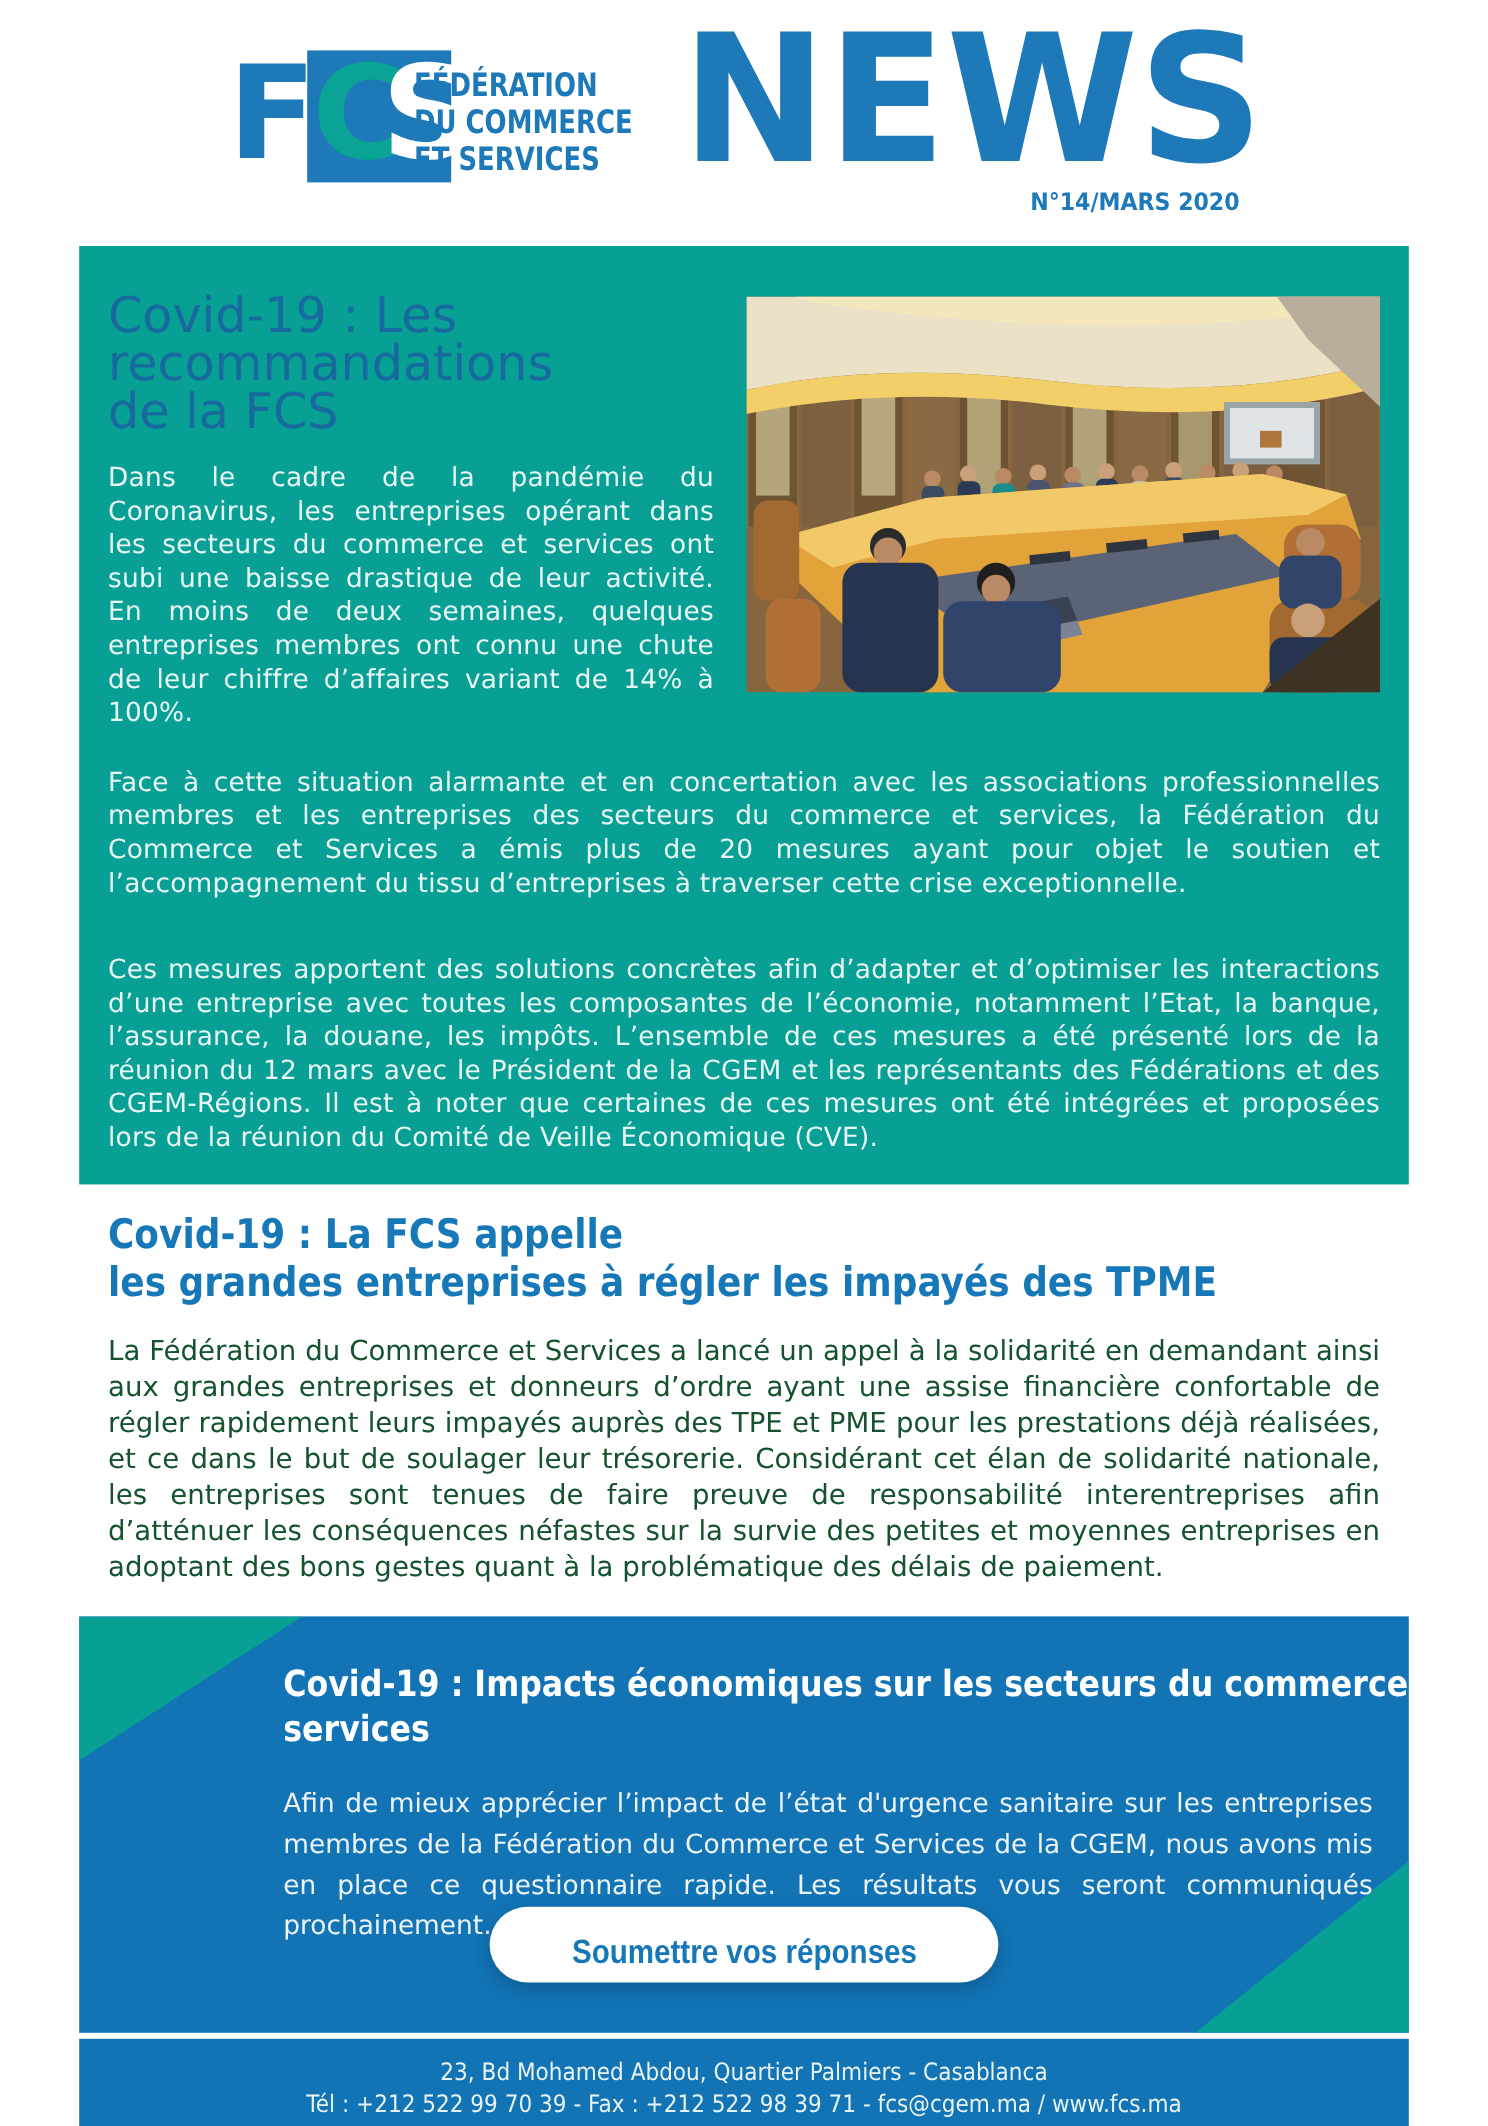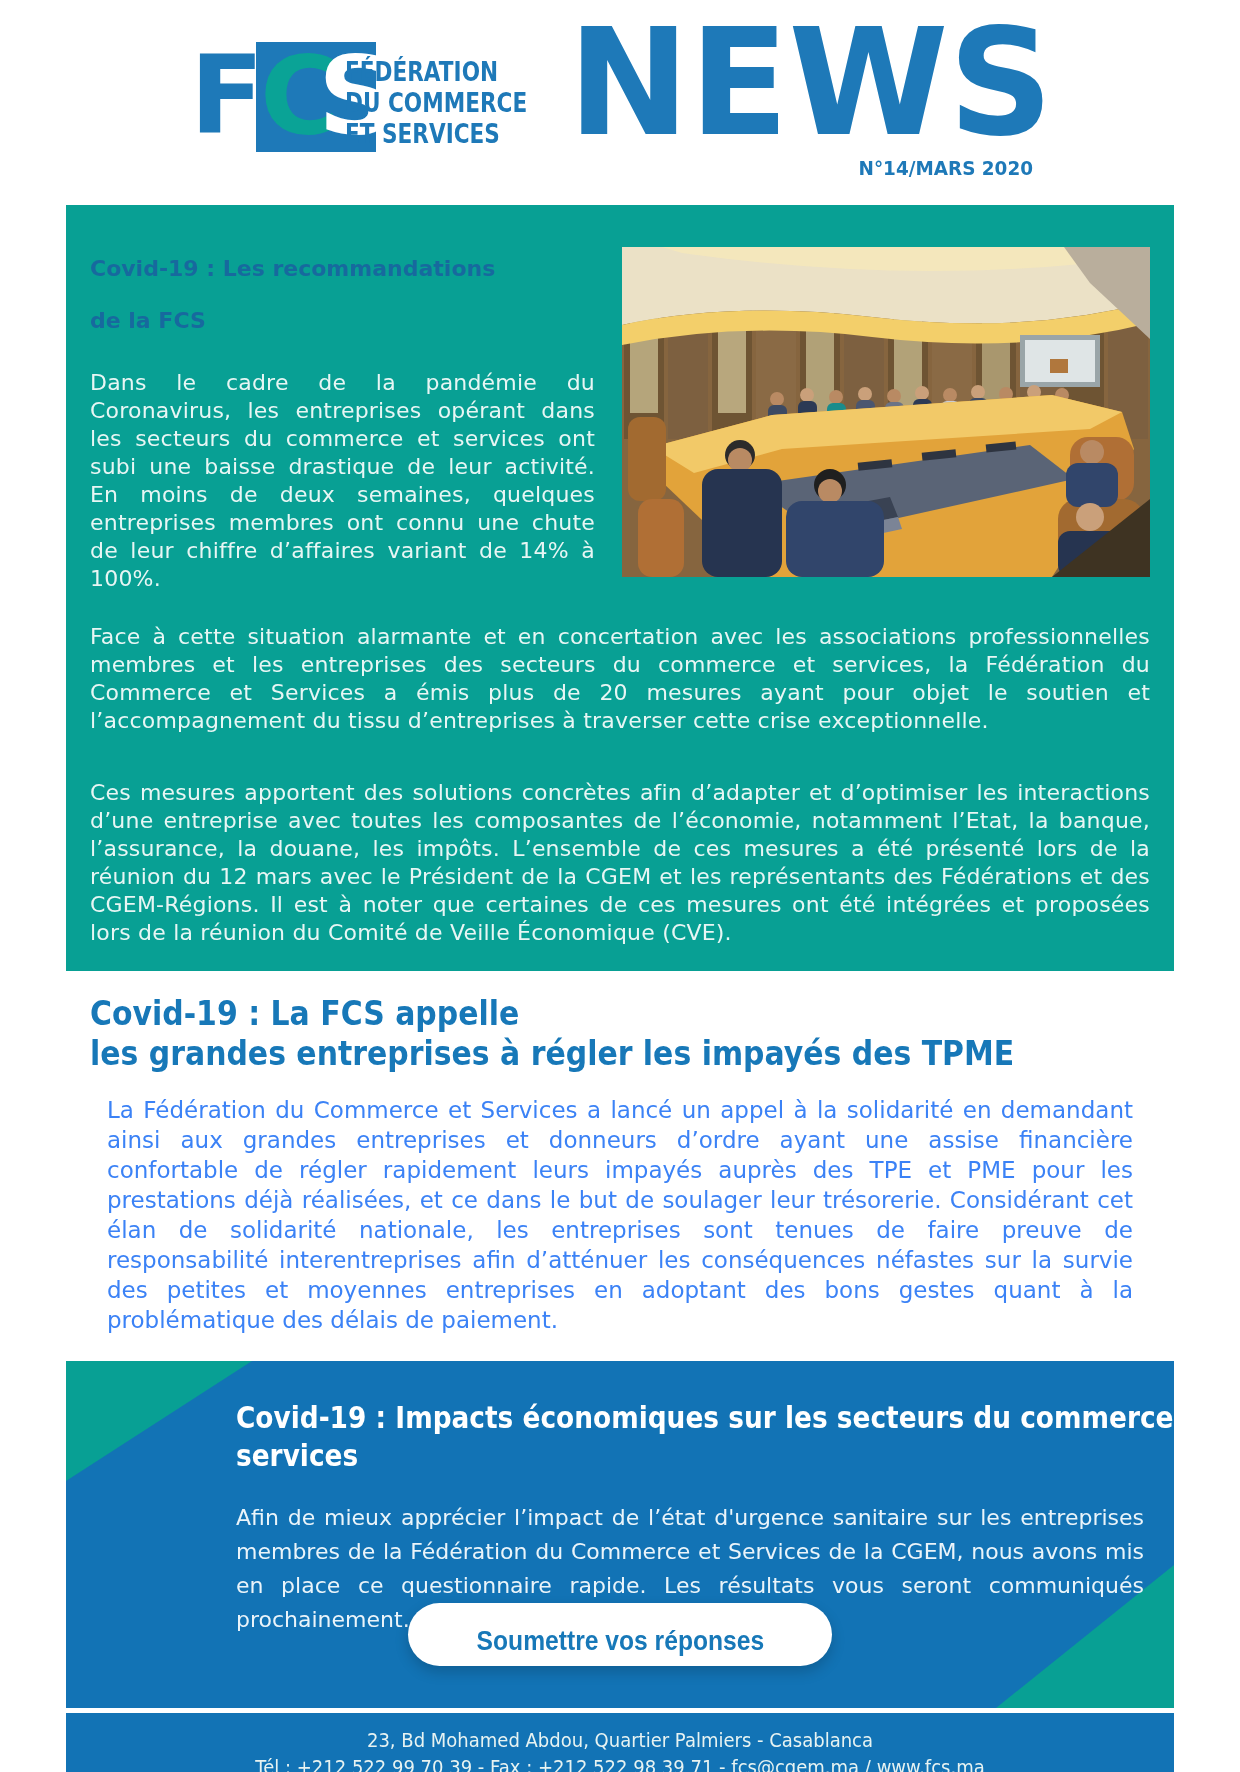--- a/index.html
+++ b/index.html
@@ -21,29 +21,29 @@
     font-size:148px;line-height:150px;letter-spacing:0px;transform:scaleX(0.98);transform-origin:left top;}
   .issue{position:absolute;left:570px;top:156px;width:463px;text-align:right;color:#1E79B8;
     font-weight:bold;font-size:20px;transform:scaleX(0.92);transform-origin:right top;white-space:nowrap;}
   
   .teal-section{
     margin:0 66px;background:#08A094;padding:38px 24px 24px 24px;
     color:#E7F6F4;
   }
   .teal-section::after{content:"";display:block;clear:both;}
   .meeting-photo{float:right;margin:4px 0 20px 27px;display:block;}
-  .teal-title{color:#17699E;font-weight:bold;font-size:22px;line-height:52px;margin:0 0 22px 0;}
+  .teal-title{color:#17699E;font-weight:normal;font-size:41px;line-height:40px;margin:0 0 22px 0;}
   .teal-section p{font-size:22px;line-height:28px;font-weight:normal;margin:0 0 30px 0;
     text-align:justify;letter-spacing:0.2px;}
   .teal-section p:last-child{margin-bottom:0;margin-top:44px;}
   
   .appel-section{padding:22px 90px 0 90px;}
   .appel-title{color:#1778B8;font-weight:bold;font-size:34px;line-height:40px;margin:0 0 22px 0;
     transform:scaleX(0.88);transform-origin:left top;white-space:nowrap;}
-  .appel-paragraph{color:#3b82f6;font-size:23px;line-height:30px;margin:17px;text-align:justify;}
+  .appel-paragraph{color:#14532d;font-size:23px;line-height:30px;margin:0;text-align:justify;}
   
   .impacts-section{
     position:relative;margin:26px 66px 0 66px;height:347px;background:#1273B5;
     box-sizing:border-box;padding:38px 30px 0 170px;color:#EAF4FA;overflow:hidden;
   }
   .corner{position:absolute;background:#08A094;}
   .corner-tl{left:0;top:0;width:186px;height:120px;
     clip-path:polygon(0 0,100% 0,0 100%);}
   .corner-br{right:0;bottom:0;width:178px;height:143px;
     clip-path:polygon(100% 0,100% 100%,0 100%);}

